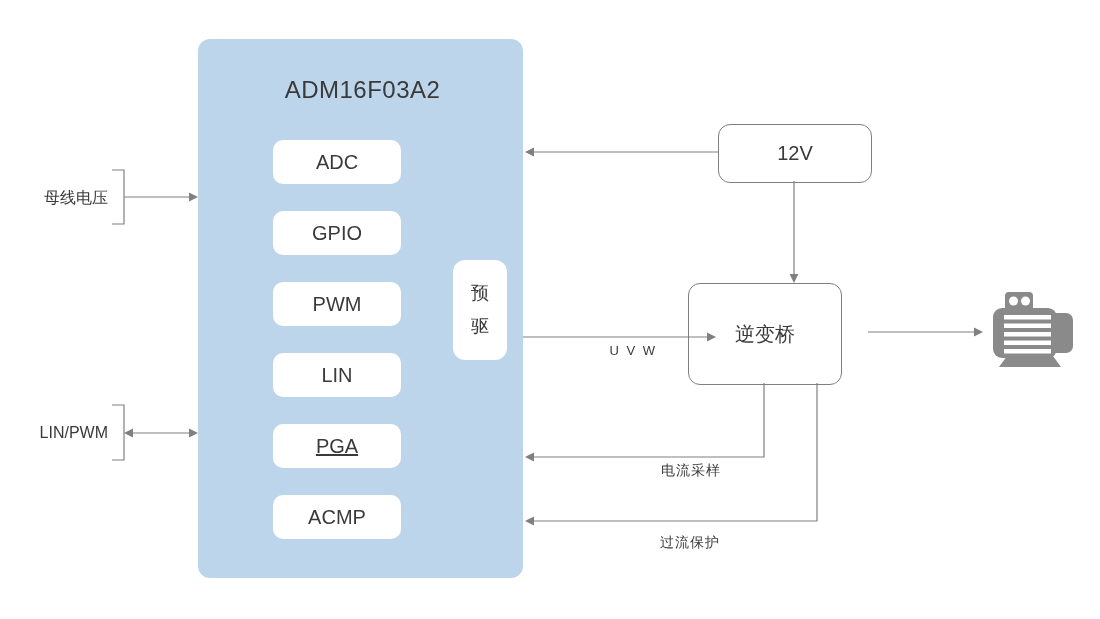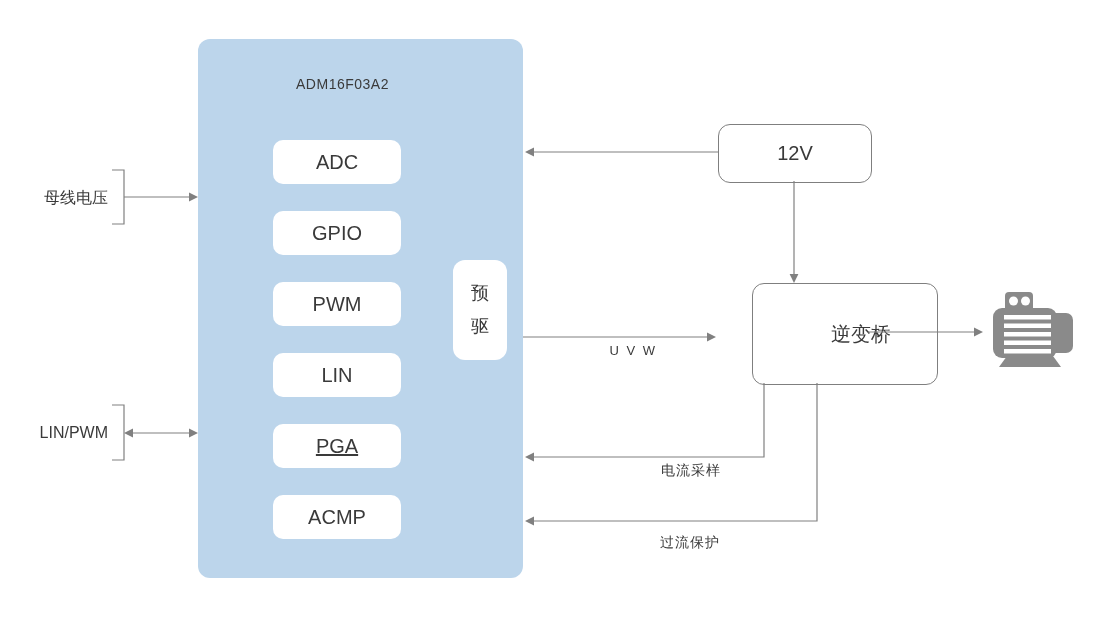--- a/index.html
+++ b/index.html
@@ -6,42 +6,42 @@
   .canvas {
     position:relative; width:1100px; height:619px; background:#ffffff;
     font-family:"Liberation Sans","DejaVu Sans",sans-serif; color:#3a3a3a;
     overflow:hidden;
   }
   .abs { position:absolute; }
 
   
   .mcu-block { left:198px; top:39px; width:325px; height:539px;
     background:#bcd5eb; border-radius:12px; }
-  .mcu-title { left:190px; top:76px; width:305px; text-align:center;
-    font-size:14px; letter-spacing:0.5px; }
+  .mcu-title { left:198px; top:76px; width:305px; text-align:center;
+    font-size:24px; letter-spacing:0.5px;padding-left:12px; }
 
   
   .module { left:273px; width:128px; height:44px; background:#ffffff;
     border-radius:10px; display:flex; align-items:center; justify-content:center;
     font-size:20px; }
   .m0 { top:140px; } .m1 { top:211px; } .m2 { top:282px; }
   .m3 { top:353px; } .m4 { top:424px;text-decoration:underline; } .m5 { top:495px; }
 
   
   .predriver { left:453px; top:260px; width:54px; height:100px;
     background:#ffffff; border-radius:12px;
     display:flex; align-items:center; justify-content:center; }
   .predriver .vtext { width:20px; font-size:18px; line-height:33px;
     text-align:center; word-break:break-all; }
 
   
   .obox { background:#ffffff; border:1px solid #7f7f7f; border-radius:12px;
     display:flex; align-items:center; justify-content:center; font-size:20px; }
   .box-12v { left:718px; top:124px; width:152px; height:57px; }
-  .box-inverter { left:752px; top:283px; width:152px; height:100px;padding-left:32px; }
+  .box-inverter { left:688px; top:283px; width:152px; height:100px; }
 
   
   .side-label { width:90px; text-align:right; font-size:16px; }
   .lbl-bus { left:18px; top:188px; }
   .lbl-linpwm { left:18px; top:424px; }
   .edge-label { text-align:right; }
   .lbl-uvw { left:577px; top:343px; width:80px; font-size:13px; letter-spacing:2px; }
   .lbl-current { left:601px; top:462px; width:120px; font-size:14px; letter-spacing:1px; }
   .lbl-over { left:600px; top:534px; width:120px; font-size:14px; letter-spacing:1px; }
 

